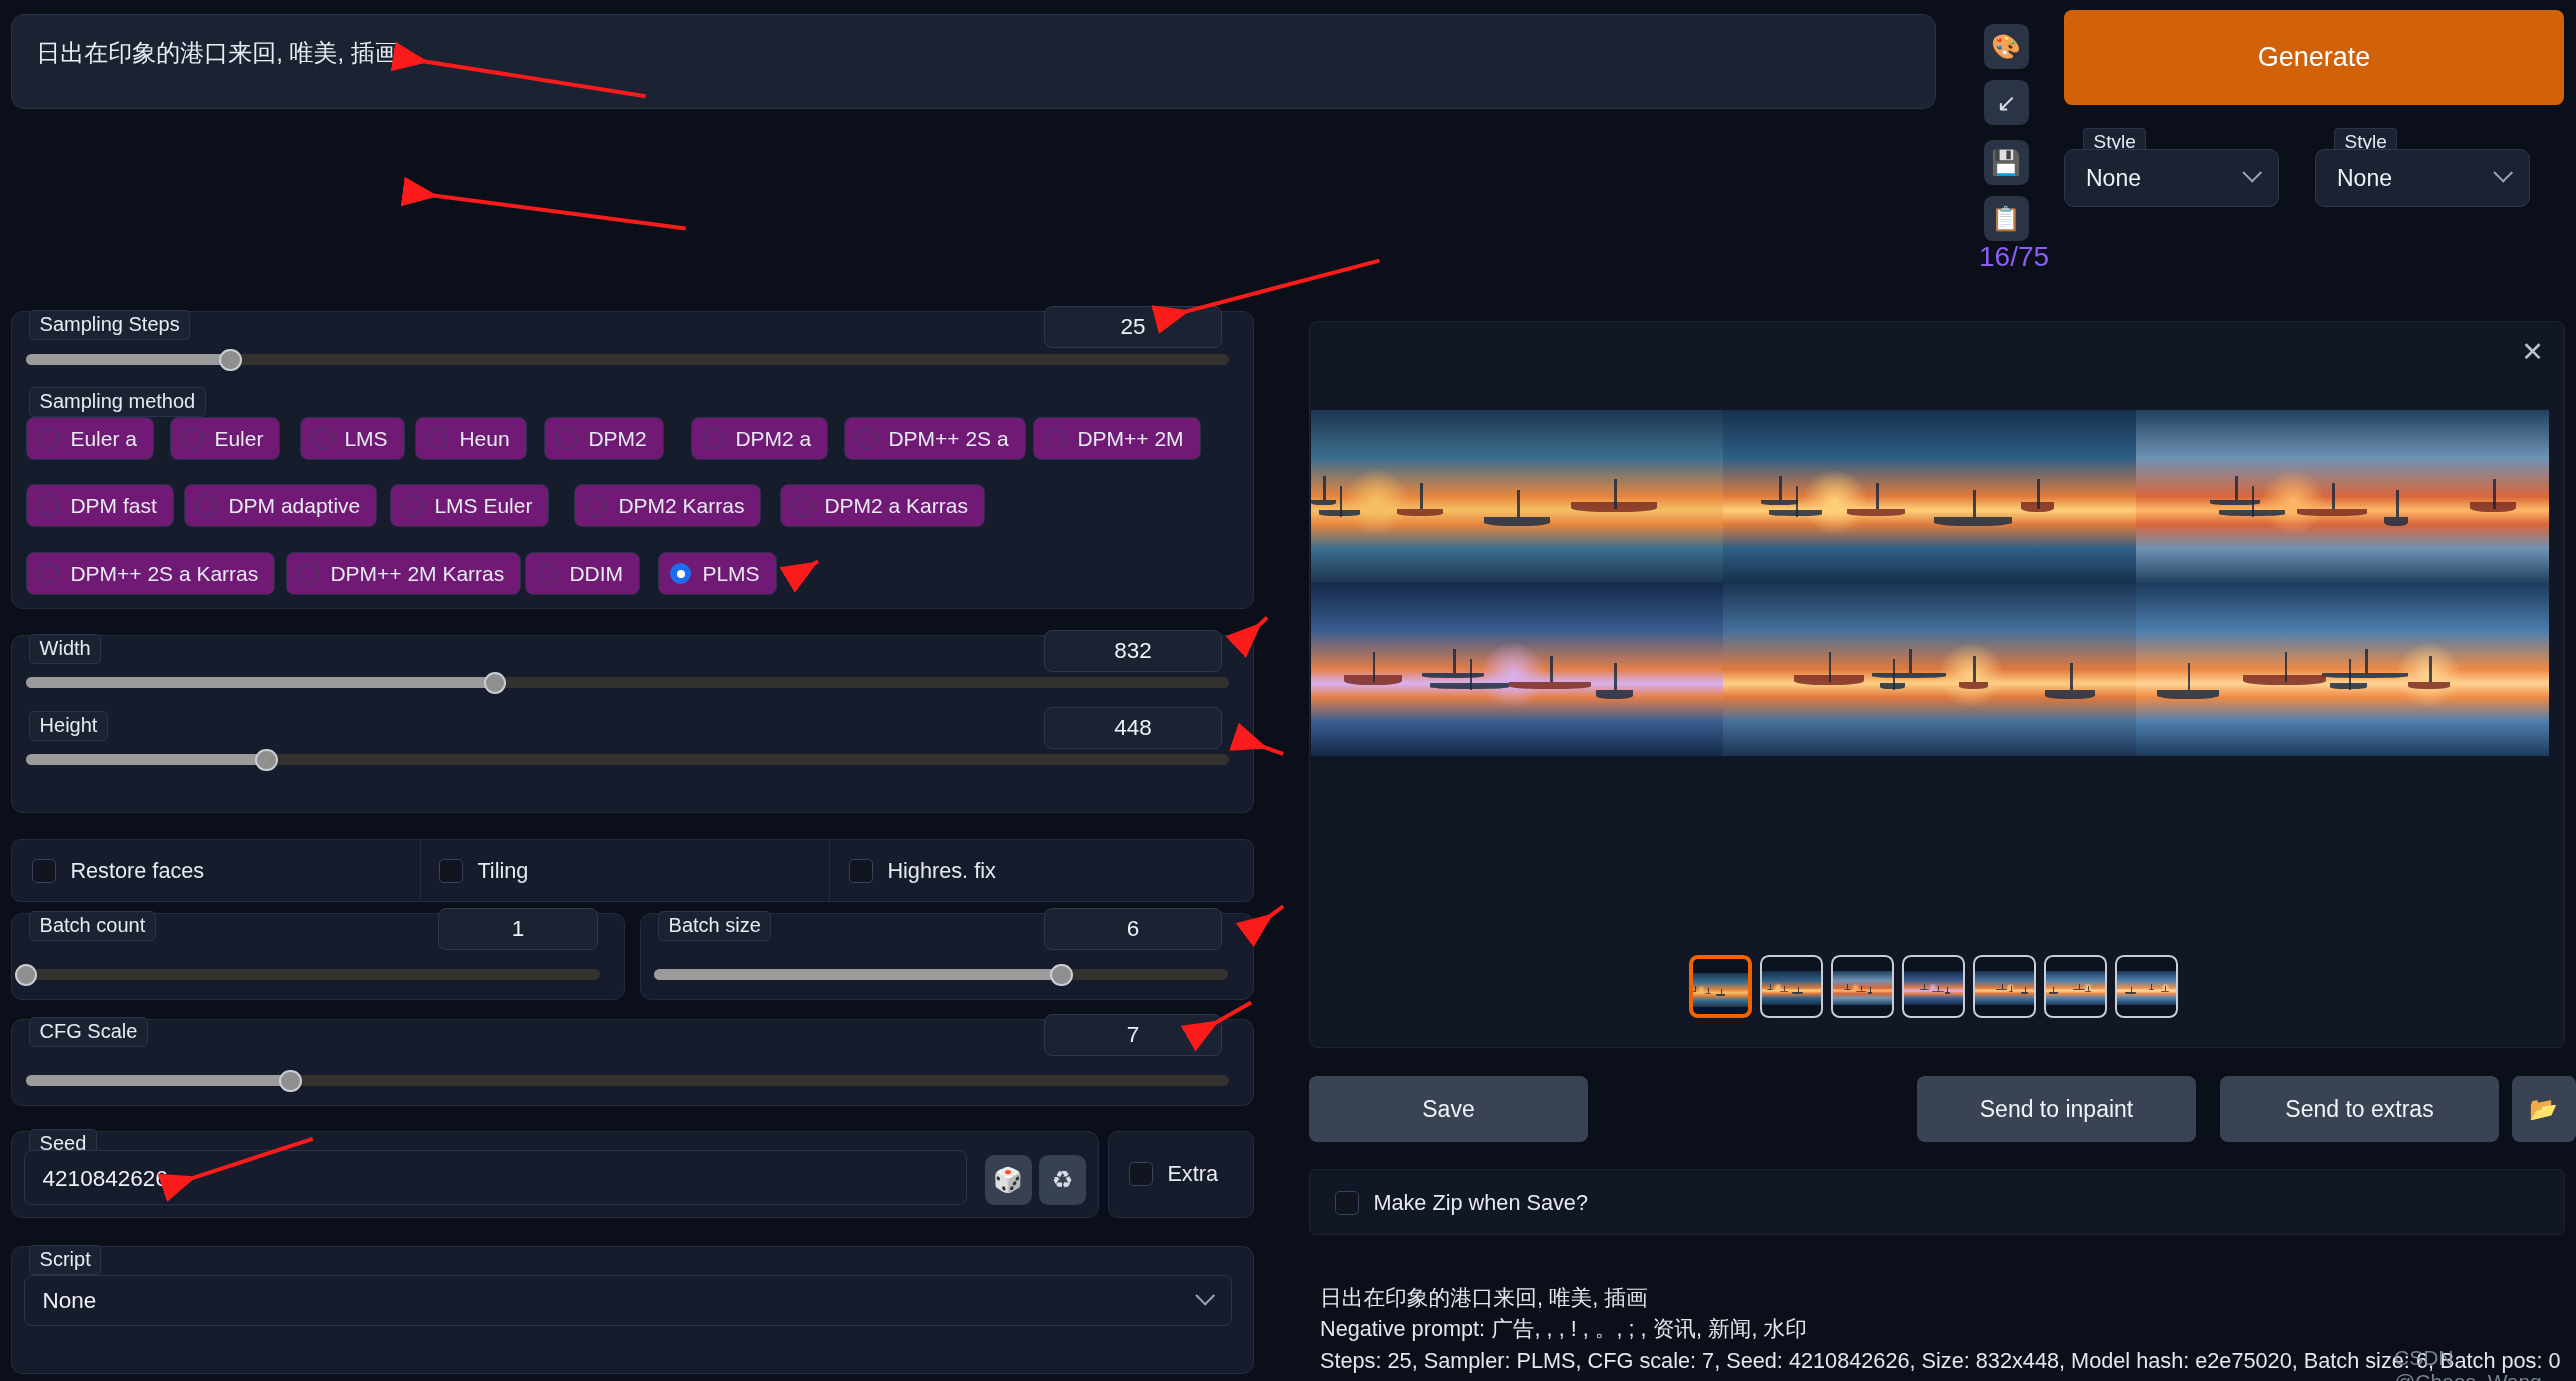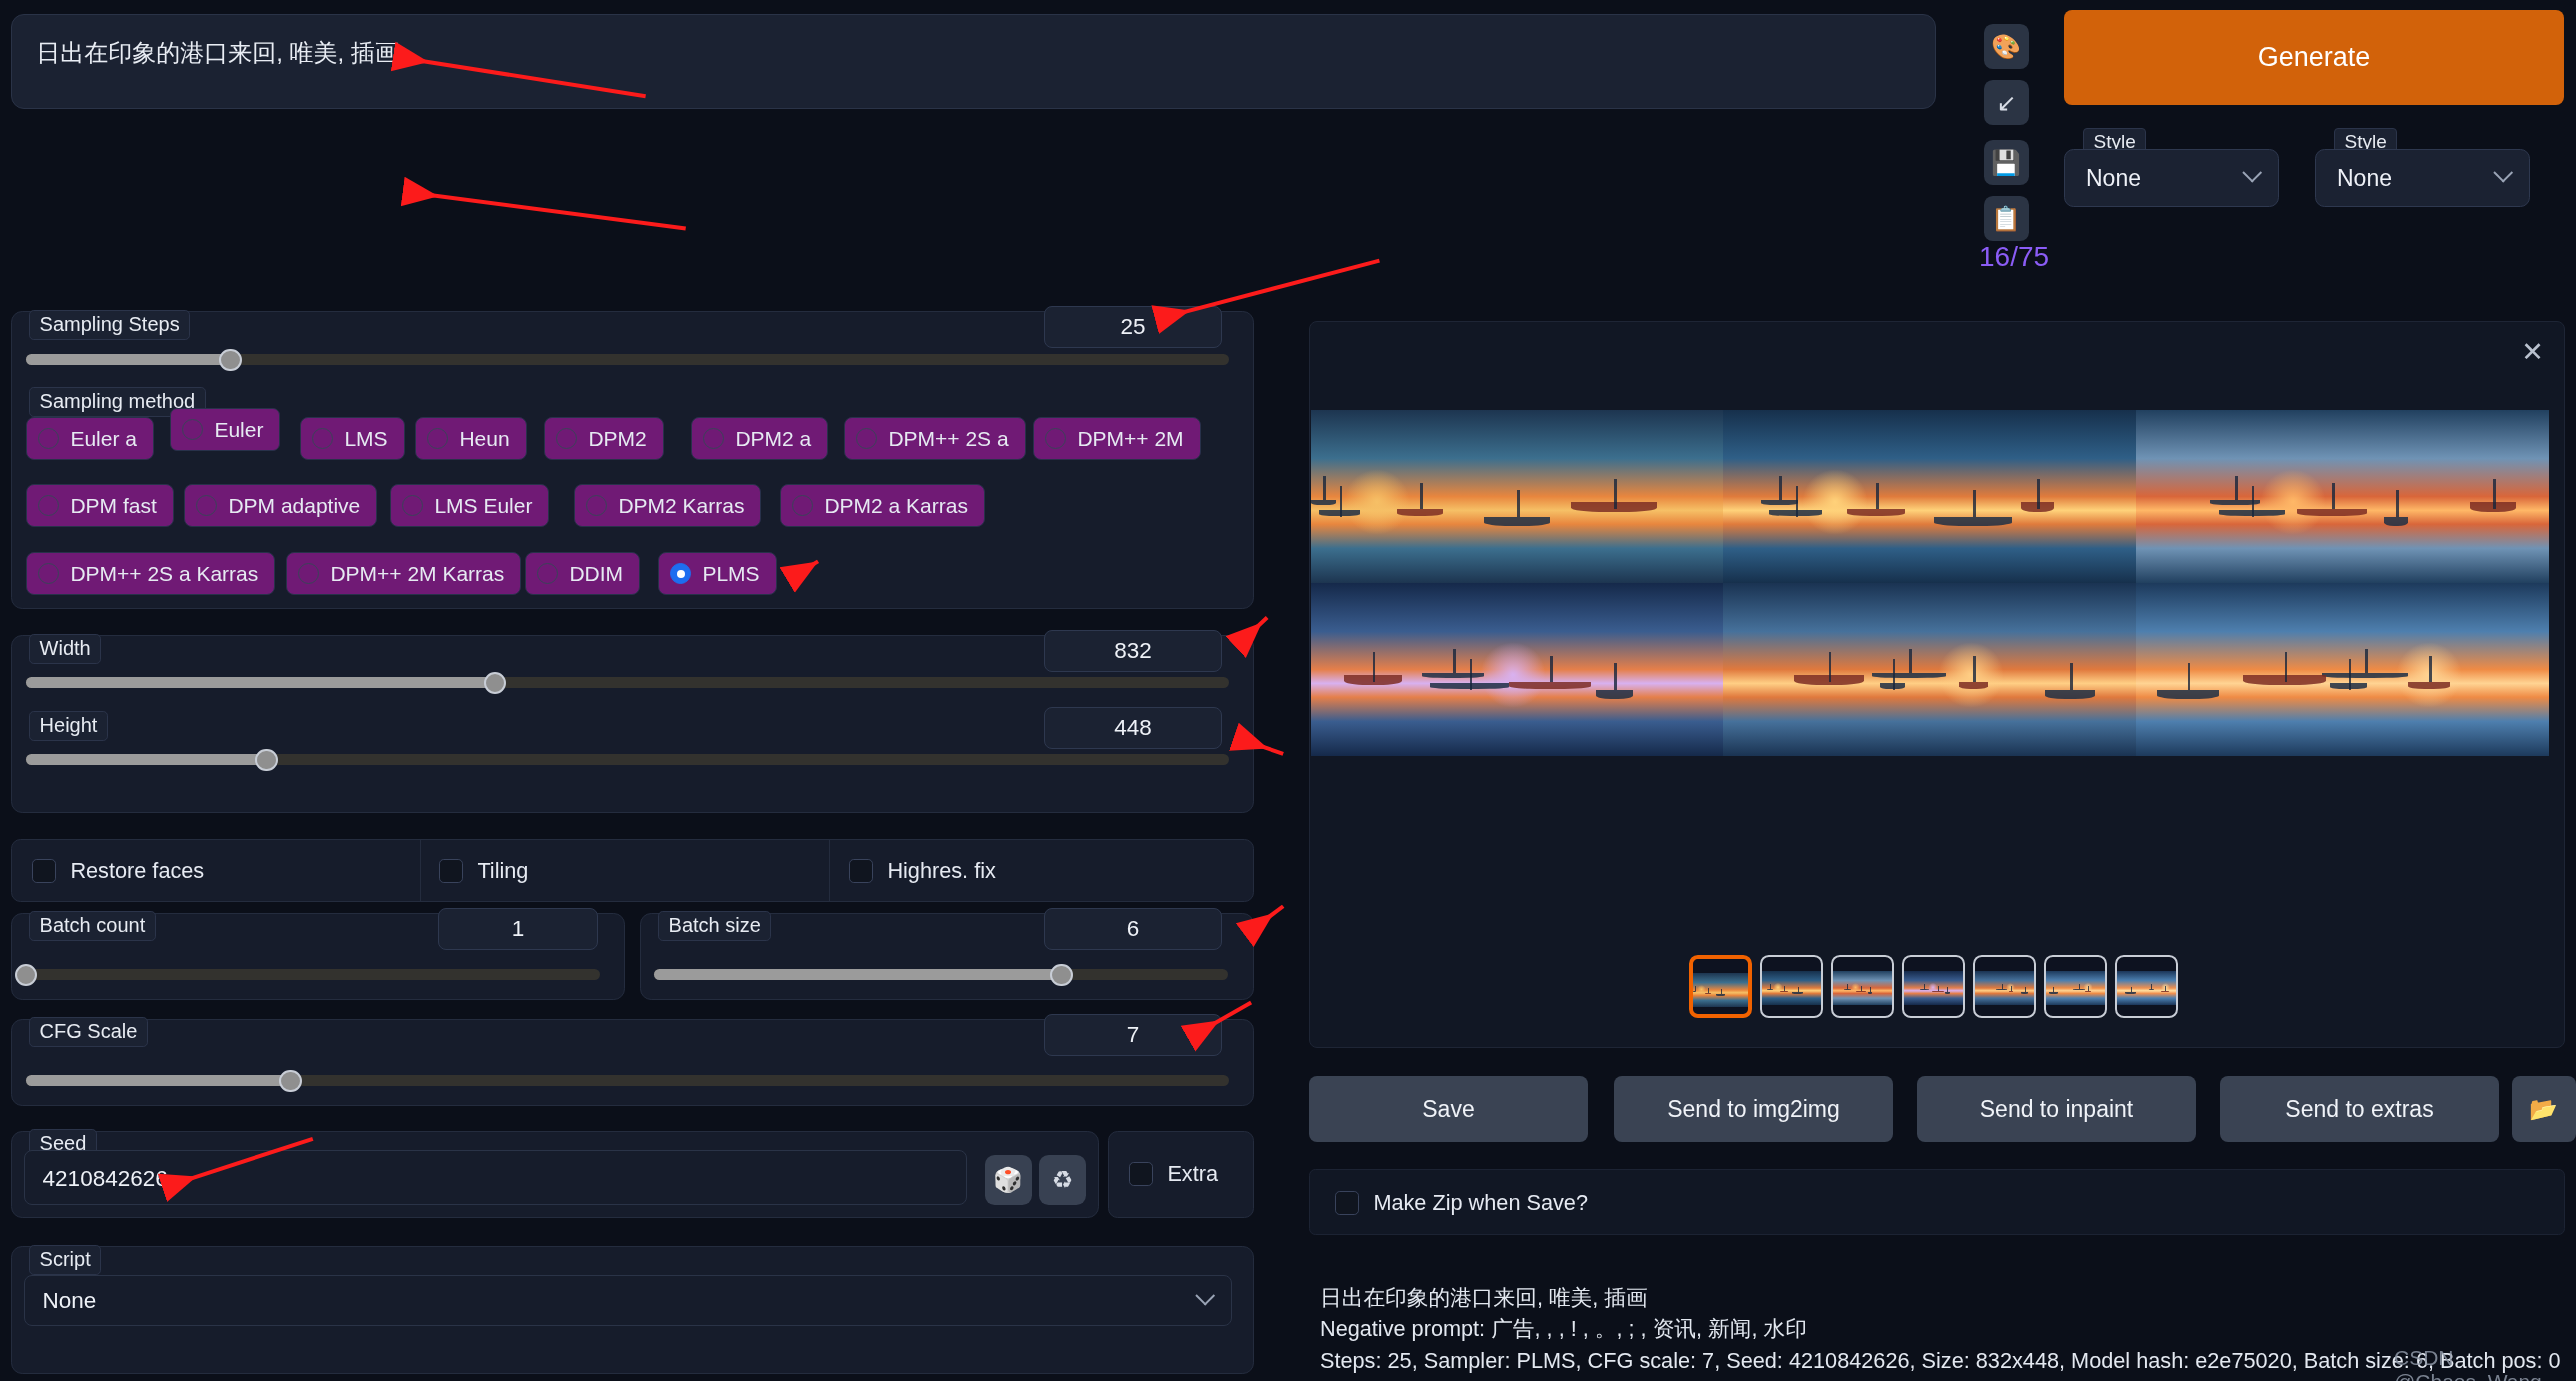--- a/index.html
+++ b/index.html
@@ -250,21 +250,21 @@
       <div class="fill" id="ss-fill" style="width: 17%;"></div>
       <div class="thumb" id="ss-thumb" style="left: 17%;"></div>
     </div>
 
     <div class="legend" style="left:29px; top:387px;">Sampling method</div>
 
     <div class="radio" style="left:26px; top:417px;">
       <span class="dot"></span>
       <span>Euler a</span>
     </div>
-    <div class="radio" style="left:170px; top:408px;border-radius:7px;">
+    <div class="radio" style="left:170px; top:417px;">
       <span class="dot"></span>
       <span>Euler</span>
     </div>
     <div class="radio" style="left:300px; top:417px;">
       <span class="dot"></span>
       <span>LMS</span>
     </div>
     <div class="radio" style="left:415px; top:417px;">
       <span class="dot"></span>
       <span>Heun</span>
@@ -594,21 +594,20 @@
           <div style="position: absolute; left: 58%; top: 38%; width: 0.6%; height: 14%; background: rgb(22, 38, 60); opacity: 0.8;"></div>
           <div style="position: absolute; left: 75%; top: 57%; width: 13%; height: 4%; background: rgb(124, 45, 35); border-radius: 0px 0px 40% 40%; opacity: 0.85;"></div>
           <div style="position: absolute; left: 81.5%; top: 42%; width: 0.6%; height: 15%; background: rgb(22, 38, 60); opacity: 0.8;"></div>
           <div style="position: absolute; left: 14%; top: 62%; width: 18%; height: 5%; background: rgb(29, 47, 69); border-radius: 0px 0px 40% 40%; opacity: 0.85;"></div>
           <div style="position: absolute; left: 23%; top: 46%; width: 0.6%; height: 16%; background: rgb(22, 38, 60); opacity: 0.8;"></div>
         </div>
       </div>
     </div>
 
   <div class="actionbtn" style="left:1309px; width:279px;">Save</div>
-  <div class="actionbtn" style="left:1614px; width:279px;">Send to img2img</div>
   <div class="actionbtn" style="left:1917px; width:279px;">Send to inpaint</div>
   <div class="actionbtn" style="left:2220px; width:279px;">Send to extras</div>
   <div class="actionbtn" style="left:2512px; width:64px;">📂</div>
 
   <div class="zipbar"></div>
   <div class="checkrow" style="left:1335px; top:1190px;">
     <span class="cbox"></span>
     <span>Make Zip when Save?</span>
   </div>
 

